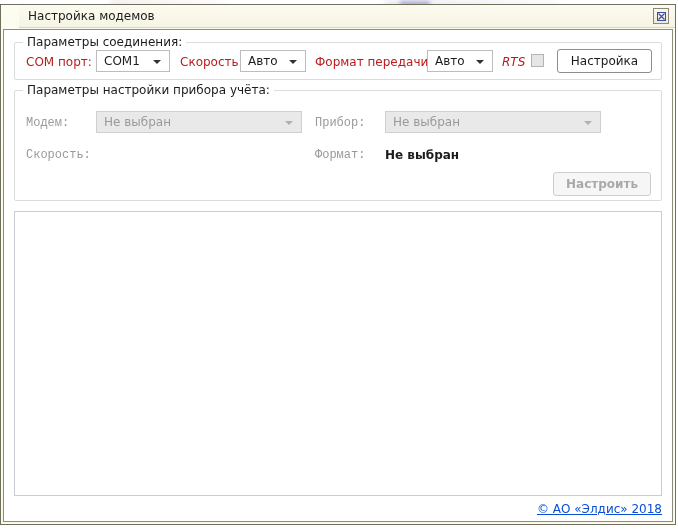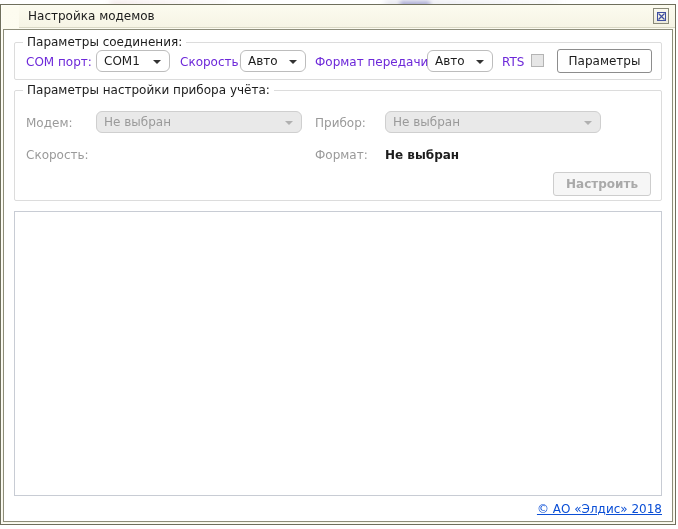--- a/index.html
+++ b/index.html
@@ -110,40 +110,40 @@
     white-space: nowrap;
   }
 
   #gb-conn  { left: 10px; top: 12px; width: 648px; height: 38px; }
   #gb-dev   { left: 10px; top: 60px; width: 648px; height: 111px; }
 
   
   .lbl {
     position: absolute;
     font-size: 12px;
-    color: #6d28d9;
+    color: #b91c1c;
     white-space: nowrap;
     line-height: 14px;
   }
-  .lbl.disabled { color: #9a9a9a; }
+  .lbl.disabled { color: #9a9a9a; font-family: Liberation Mono, monospace; }
   .val {
     position: absolute;
     font-size: 12px;
     color: #1c1c1c;
     white-space: nowrap;
     line-height: 14px;
     font-weight: 600;
   }
 
   
   .combo {
     position: absolute;
     box-sizing: border-box;
     border: 1px solid #bdbdbd;
-    border-radius: 6px;
+    border-radius: 0;
     background: #ffffff;
     height: 22px;
     cursor: pointer;
   }
   .combo .ctext {
     position: absolute;
     left: 7px; top: 3px;
     font-size: 12px;
     color: #1c1c1c;
     white-space: nowrap;
@@ -260,25 +260,25 @@
         <span class="carrow"></span>
       </div>
 
       <div class="lbl" style="left:300px; top:12px;">Формат передачи:</div>
 
       <div class="combo" style="left:412px; top:7px; width:66px;">
         <span class="ctext">Авто</span>
         <span class="carrow"></span>
       </div>
 
-      <div class="lbl" style="left:487px; top:12px;">RTS</div>
+      <div class="lbl" style="left:487px; top:12px;font-style:italic;">RTS</div>
 
       <div class="checkbox" style="left:516px; top:11px;"></div>
 
-      <button class="btn" style="left:542px; top:6px; width:95px;">Параметры</button>
+      <button class="btn" style="left:542px; top:6px; width:95px;">Настройка</button>
     </div>
 
     <div class="groupbox" id="gb-dev">
       <div class="gb-legend">Параметры настройки прибора учёта:</div>
 
       <div class="lbl disabled" style="left:11px; top:25px;">Модем:</div>
 
       <div class="combo disabled" style="left:81px; top:20px; width:206px;">
         <span class="ctext">Не выбран</span>
         <span class="carrow"></span>

